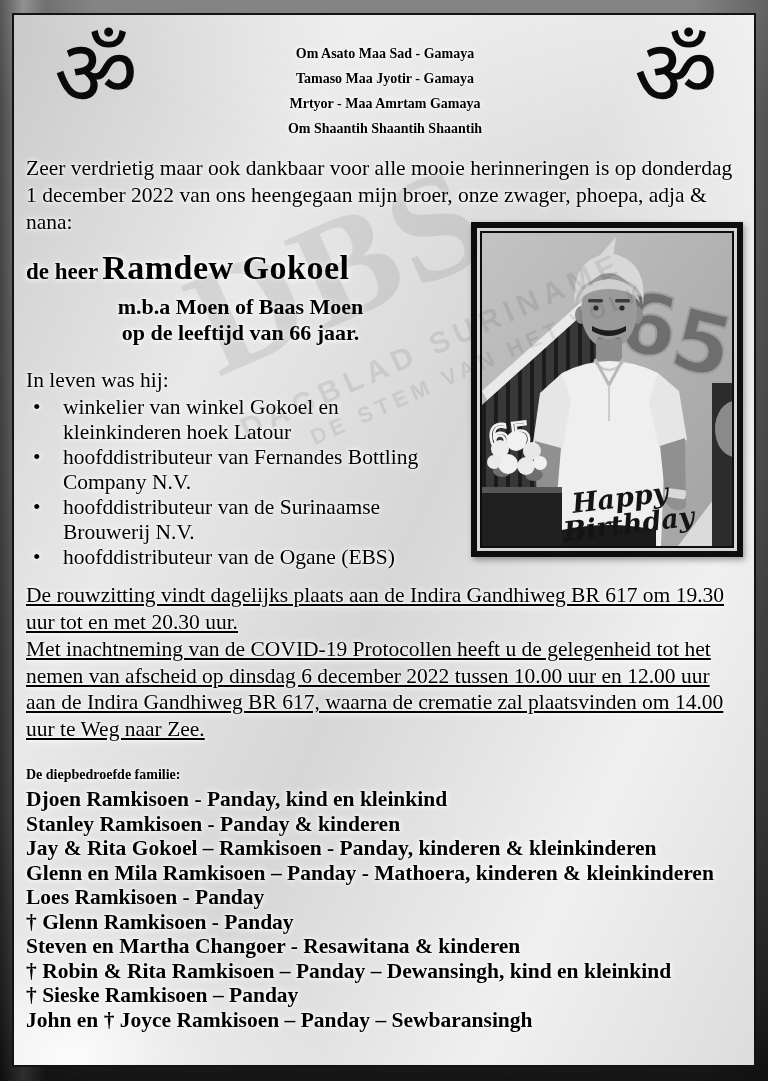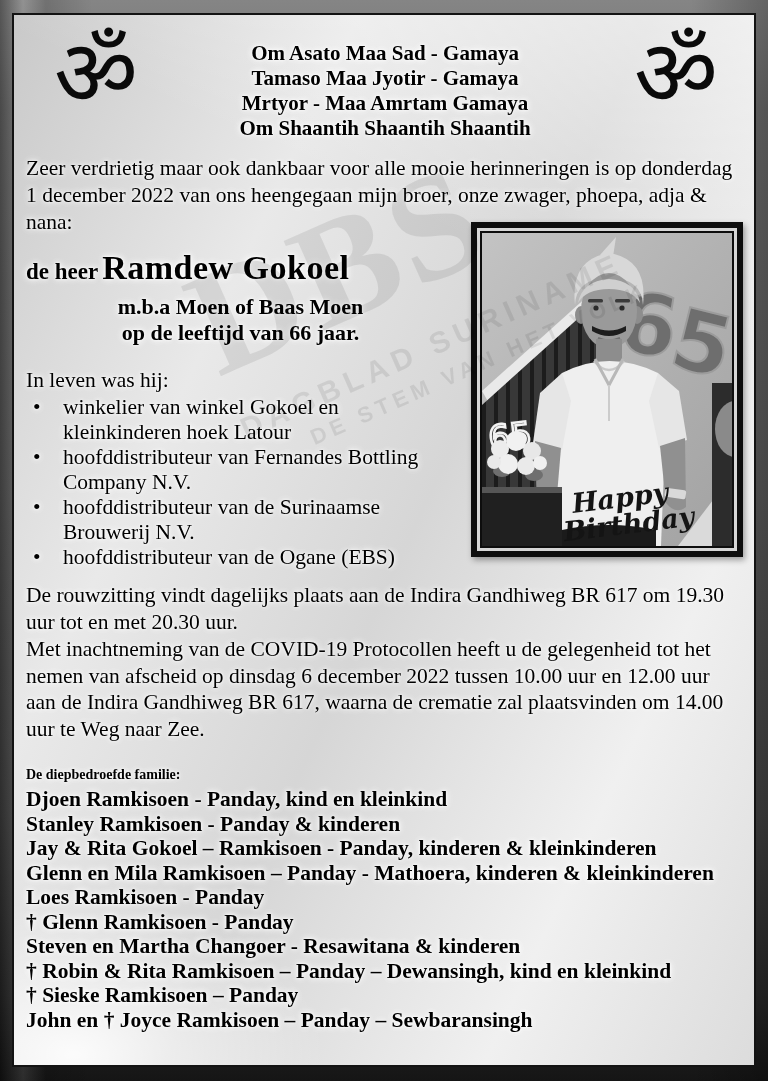--- a/index.html
+++ b/index.html
@@ -26,41 +26,41 @@
     opacity:.08;color:#000;pointer-events:none;text-align:left;line-height:1;}
   .wm-logo{font:bold 150px "Liberation Serif",serif;letter-spacing:4px;}
   .wm-l1{font:bold 30px "Liberation Sans",sans-serif;letter-spacing:6px;margin-top:6px;}
   .wm-l2{font:bold 22px "Liberation Sans",sans-serif;letter-spacing:5px;margin-top:6px;margin-left:60px;}
 
   .header{position:relative;height:114px;}
   .om{position:absolute;top:-10px;font-family:"DejaVu Sans",sans-serif;
       font-size:92px;line-height:110px;color:#0a0a0a;}
   .om.left{left:28px;}
   .om.right{right:26px;}
-  .mantra{text-align:center;font-weight:bold;font-size:21px;line-height:25px;padding-top:12px;}
+  .mantra{text-align:center;font-weight:bold;font-size:14px;line-height:25px;padding-top:12px;}
 
   .intro{font-size:21.5px;line-height:27px;margin:12px 0 0 0;}
 
   .photo-frame{float:right;margin:-14px 1px 10px 16px;background:#0d0d0d;padding:6px;
     width:272px;box-sizing:border-box;box-shadow:2px 3px 6px rgba(0,0,0,.35);}
   .photo-mat{border:3px solid #d6d6d6;}
   .photo-mat2{border:2px solid #0d0d0d;}
   .photo-mat2 svg{display:block;}
 
   .name-block{margin-top:12px;line-height:40px;}
   .deceased-title{font-size:23px;font-weight:bold;text-align:right;}
   .deceased-name{font-size:34px;font-weight:bold;letter-spacing:.5px;}
   .deceased-sub{font-size:22px;font-weight:bold;line-height:26px;text-align:center;}
 
   .life-heading{font-size:21.5px;margin:22px 0 2px 0;}
   .life-list{margin:0;padding:0;list-style:none;font-size:21.5px;line-height:25px;}
   .life-item{display:flex;}
   .bullet{width:37px;padding-left:7px;box-sizing:border-box;flex:none;}
 
-  .para{font-size:21.5px;line-height:27px;margin:0;}
+  .para{font-size:21.5px;line-height:27px;margin:0;text-decoration:underline;}
   .wake{clear:both;margin-top:12px;}
   .farewell{margin-top:0;line-height:26.5px;}
 
   .family-heading{font-size:14px;font-weight:bold;margin:20px 0 0 0;line-height:25px;}
   .family-list{font-size:21.5px;font-weight:bold;line-height:24.5px;}
 </style>
 </head>
 <body>
 
 <div class="page">

